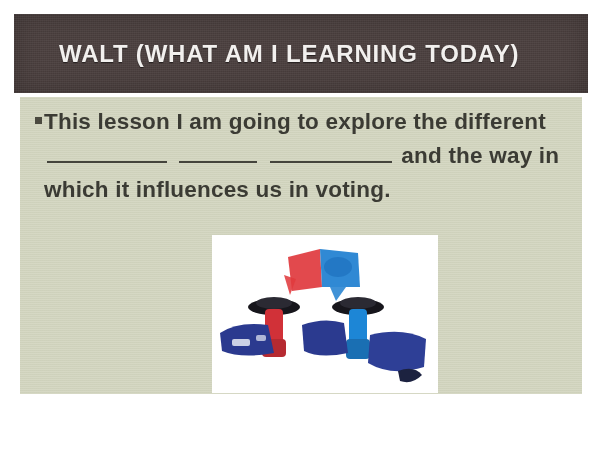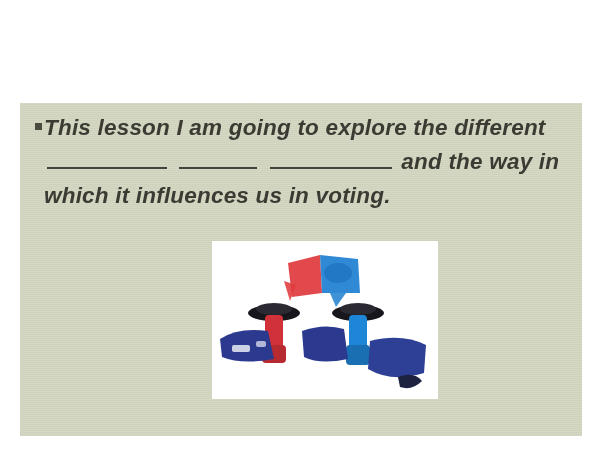--- a/index.html
+++ b/index.html
@@ -56,25 +56,24 @@
     font-family: "Liberation Sans", sans-serif;
     text-shadow: 0 1px 1px rgba(0,0,0,0.55);
     z-index: 2;
     white-space: nowrap;
   }
 
   
   #body-panel {
     position: absolute;
     left: 20px;
-    top: 103px;
+    top: 97px;
     width: 562px;
-    height: 333px;
+    height: 297px;
     background: #d3d6c0;
-    font-style: italic;
   }
   #body-panel::after {
     content: "";
     position: absolute;
     inset: 0;
     background:
       repeating-linear-gradient(0deg, rgba(255,255,255,0.06) 0 1px, rgba(120,125,100,0.05) 1px 2px);
     pointer-events: none;
   }
 
@@ -126,20 +125,23 @@
     overflow: hidden;
     z-index: 3;
   }
   #picture-svg { display: block; width: 226px; height: 158px; filter: blur(0.6px); }
 </style>
 </head>
 <body>
 
 <div id="slide">
 
+  <div id="title-bar">
+    <div id="title-text">WALT (WHAT AM I LEARNING TODAY)</div>
+  </div>
 
   <div id="body-panel">
 
     <div id="bullet-block">
       <span id="bullet-marker"></span>
       <div id="bullet-text">
         <span>This lesson I am going to explore the different</span>
         <span class="blank blank-1"></span>
         <span class="blank blank-2"></span>
         <span class="blank blank-3"></span>

